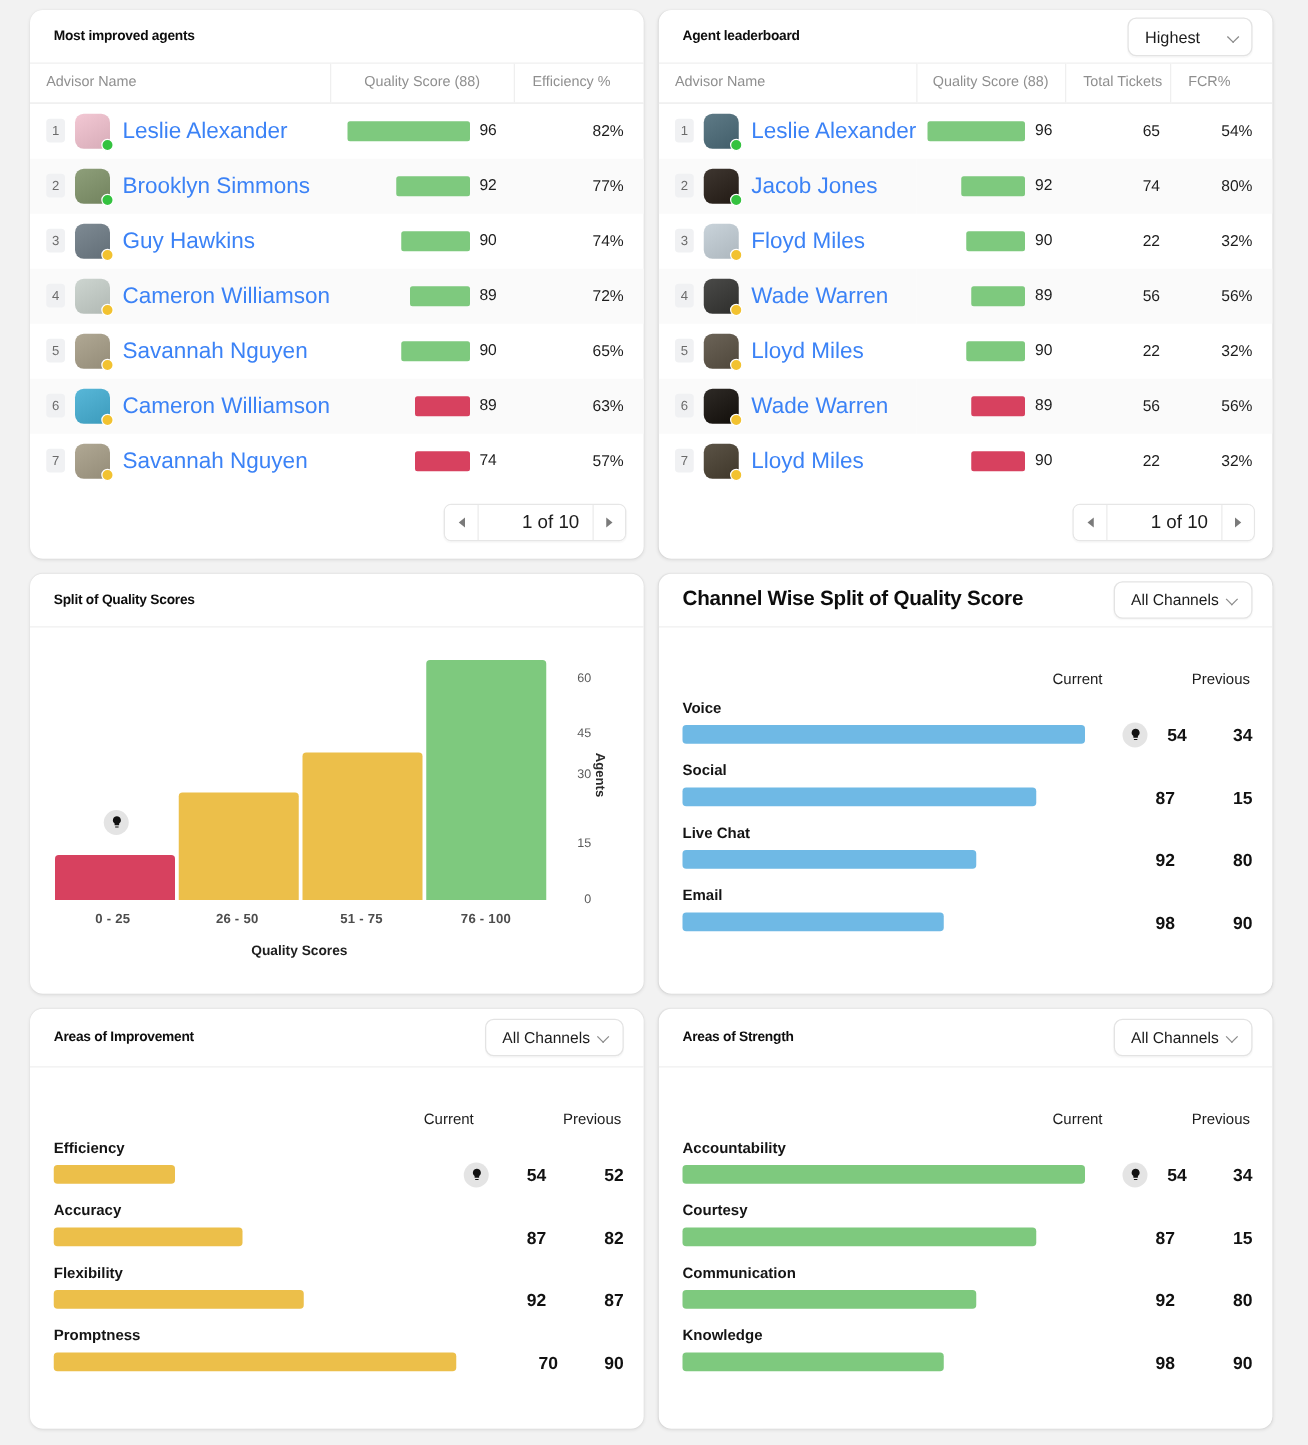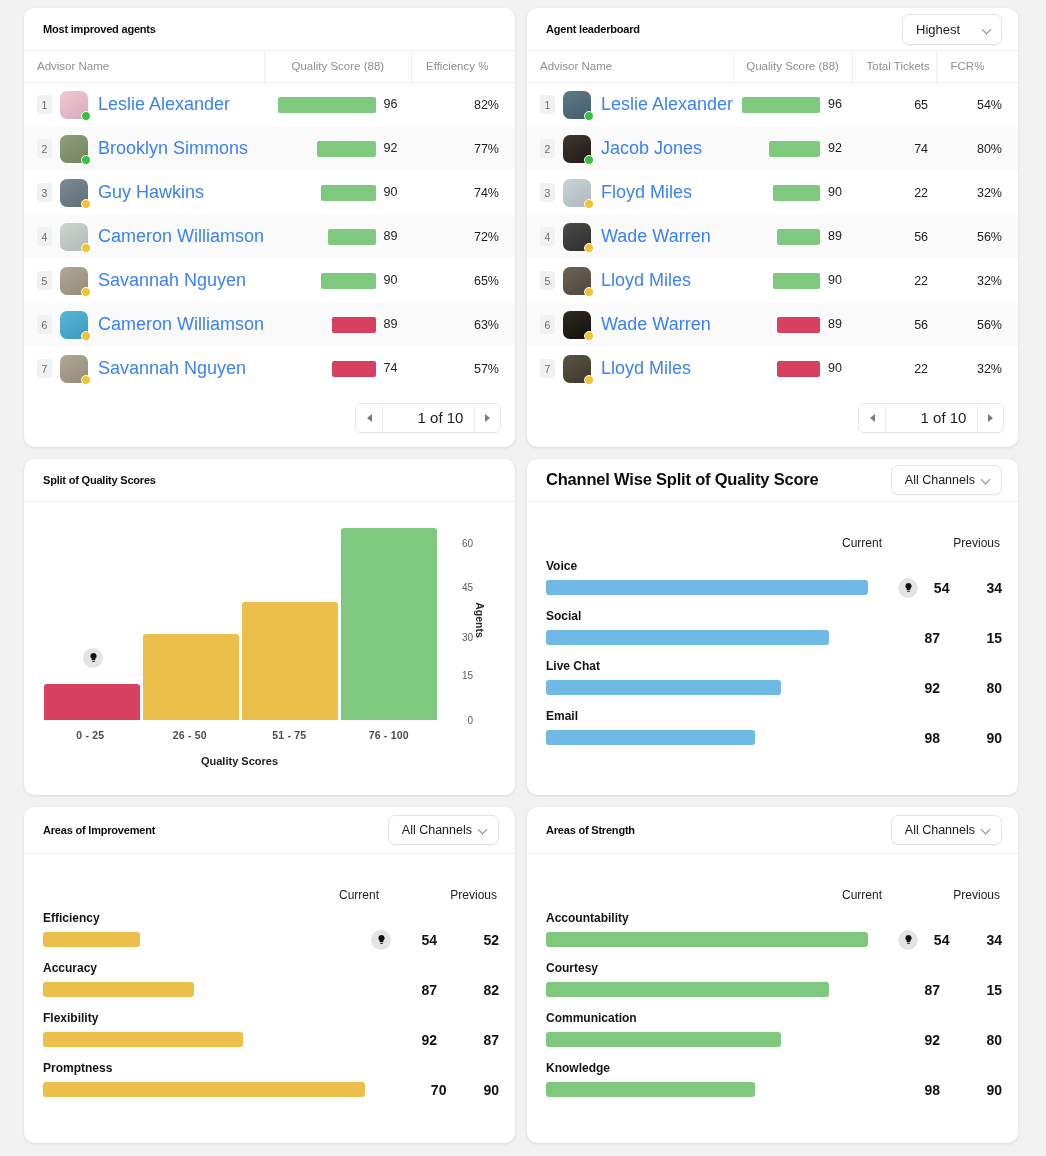--- a/index.html
+++ b/index.html
@@ -505,21 +505,21 @@
         <div class="xlabels" id="chart-xlabels">
             <div class="xlab">0 - 25</div>
             <div class="xlab">26 - 50</div>
             <div class="xlab">51 - 75</div>
             <div class="xlab">76 - 100</div>
           </div>
         <div class="yaxis">
           <div id="chart-yticks">
               <div class="ytick" style="bottom: 0px;">0</div>
               <div class="ytick" style="bottom: 44.1176px;">15</div>
-              <div class="ytick" style="bottom: 83px;">30</div>
+              <div class="ytick" style="bottom: 100px;">30</div>
               <div class="ytick" style="bottom: 132.353px;">45</div>
               <div class="ytick" style="bottom: 176.471px;">60</div>
             </div>
           <div class="ytitle">Agents</div>
         </div>
         <div class="xtitle">Quality Scores</div>
         <div class="bulb-chart">
           <div class="bc">
             <svg viewBox="0 0 24 24" fill="#111">
                 <path d="M12 2a7 7 0 00-4 12.7V17a1 1 0 001 1h6a1 1 0 001-1v-2.3A7 7 0 0012 2zm-3 18h6v1.2a.8.8 0 01-.8.8H9.8a.8.8 0 01-.8-.8V20z"></path>

